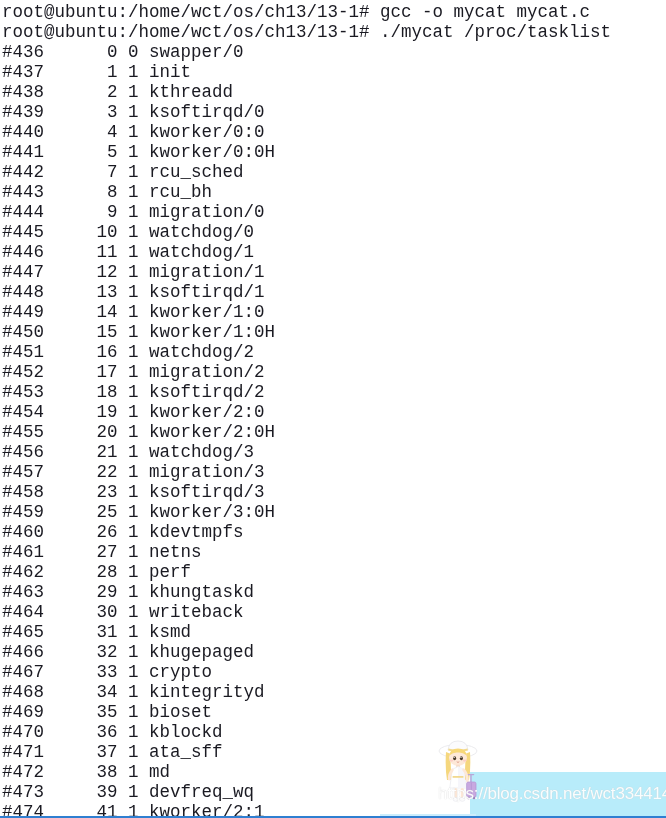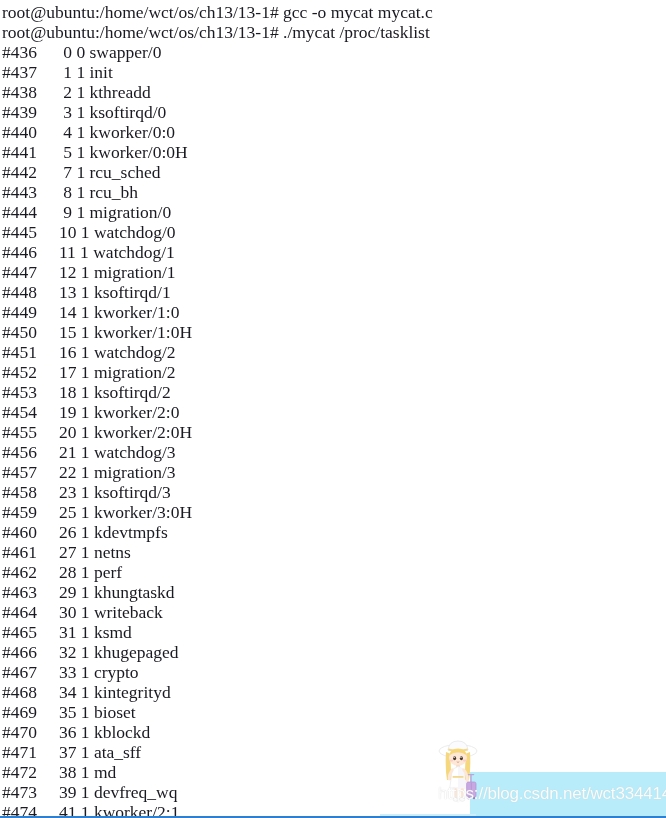--- a/index.html
+++ b/index.html
@@ -34,21 +34,20 @@
     line-height: 20px;
     color: #1a1a22;
     white-space: pre;
     letter-spacing: 0px;
   }
 
   .line {
     height: 20px;
     white-space: pre;
     display: block;
-    font-family: Liberation Serif, serif;
   }
 
   
   #watermark {
     position: absolute;
     right: 0;
     bottom: 0;
     width: 286px;
     height: 78px;
     pointer-events: none;

